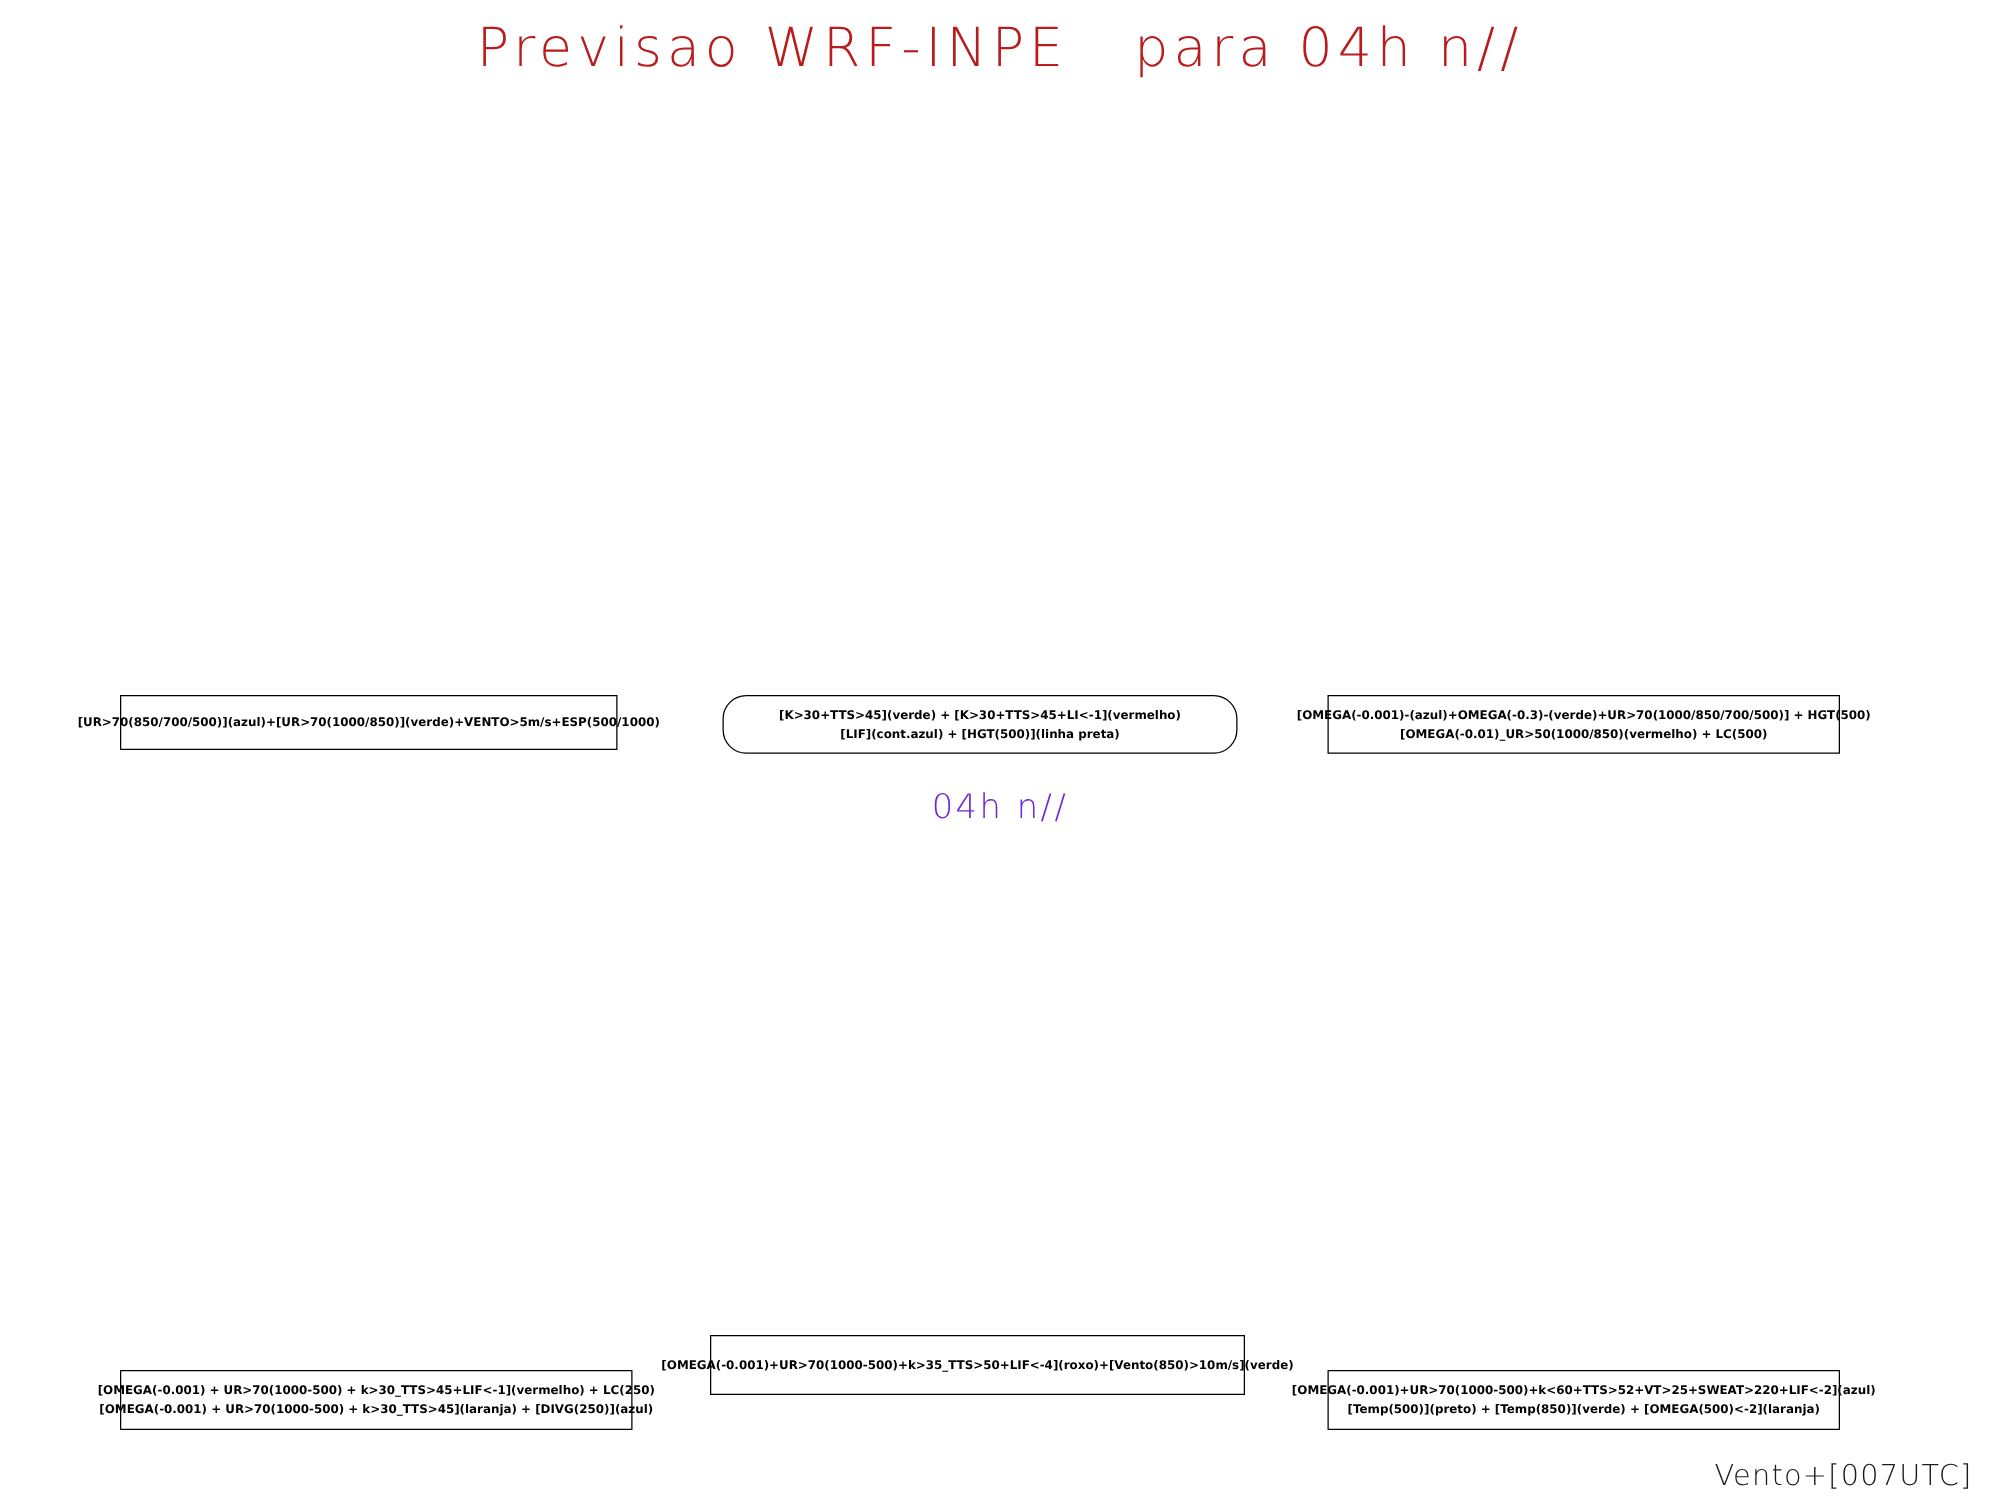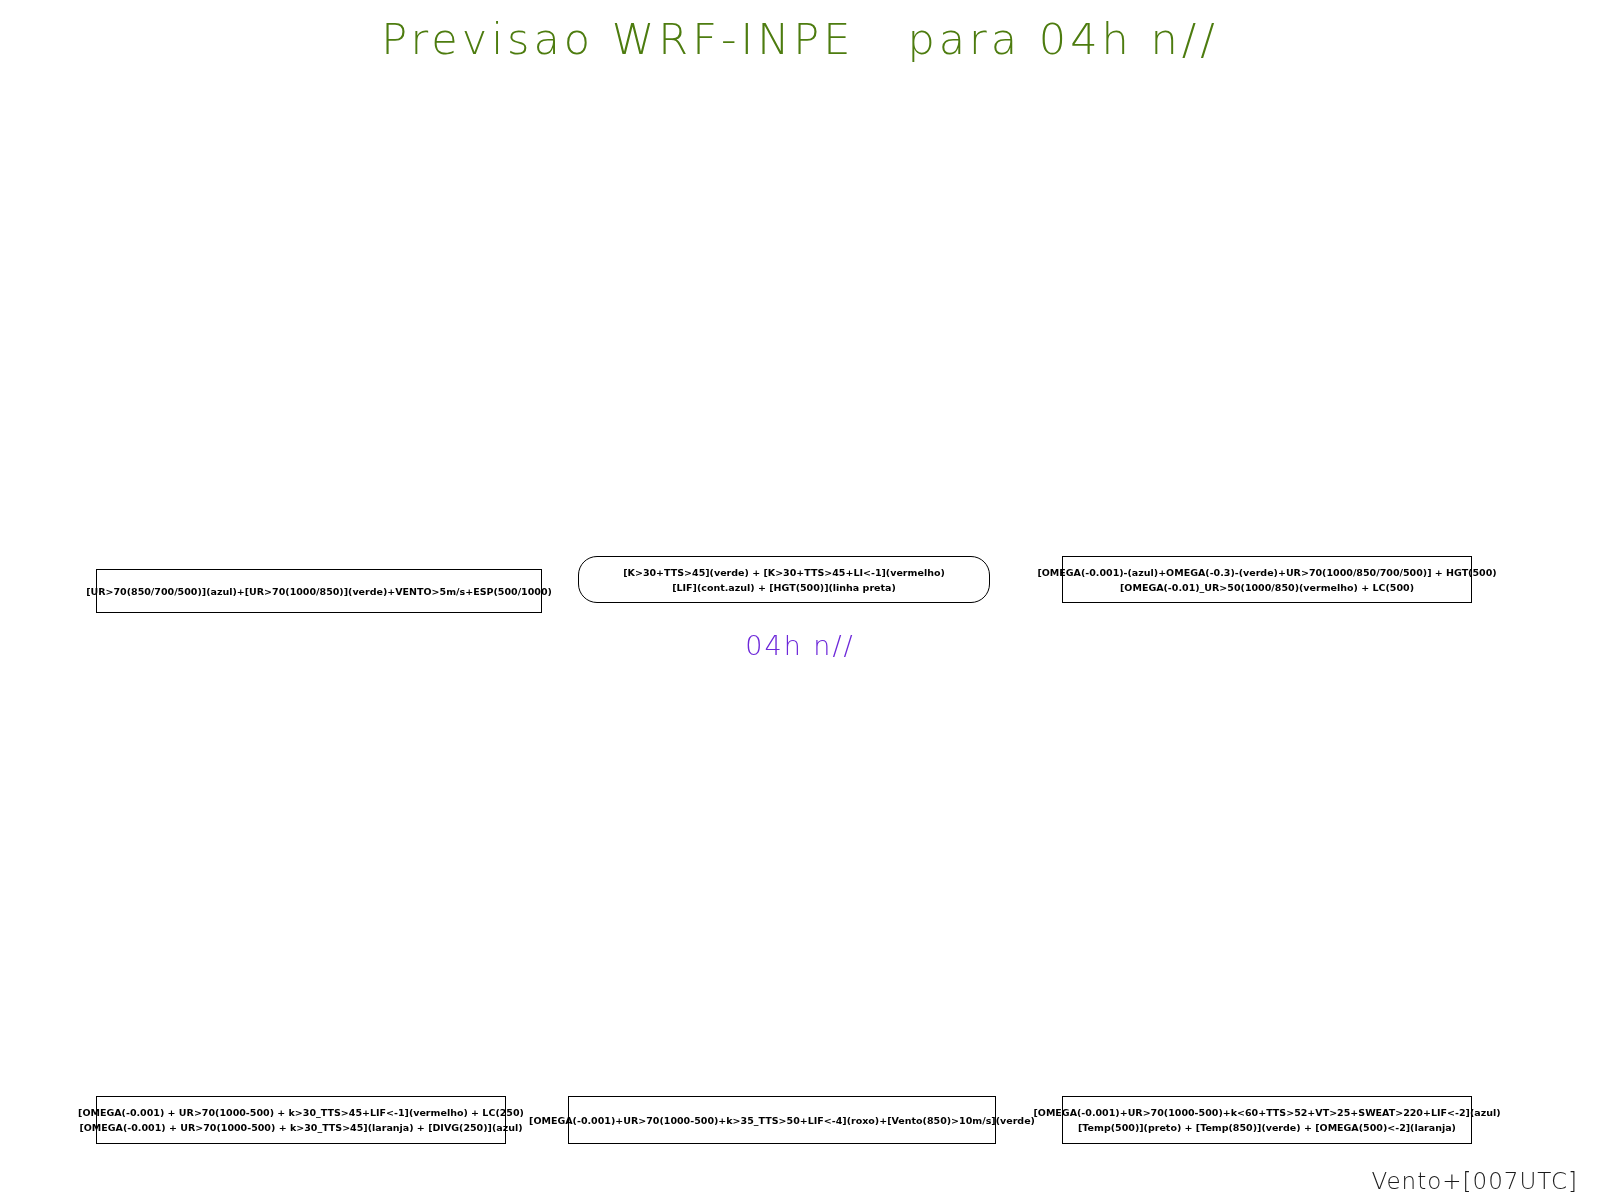--- a/index.html
+++ b/index.html
@@ -19,21 +19,21 @@
   .page-title {
     position: absolute;
     left: 0;
     top: 14px;
     width: 1600px;
     text-align: center;
     font-family: "DejaVu Sans", sans-serif;
     font-size: 43px;
     font-weight: 300;
     letter-spacing: 4px;
-    color: #4d7c0f;
+    color: #b91c1c;
     white-space: pre;
   }
 
   .mid-label {
     position: absolute;
     left: 0;
     top: 630px;
     width: 1600px;
     text-align: center;
     font-size: 27px;
@@ -70,27 +70,27 @@
     font-size: 9.5px;
     font-weight: bold;
     line-height: 15px;
     letter-spacing: 0px;
     white-space: nowrap;
     text-align: center;
     color: #000000;
   }
 
   
-  #legend-top-left   { left: 96px;  top: 556px;  width: 446px; height: 44px; margin-top: 13px; }
+  #legend-top-left   { left: 96px;  top: 556px;  width: 398px; height: 44px; }
   #legend-top-center { left: 578px; top: 556px;  width: 412px; height: 47px; border-radius: 19px; }
   #legend-top-right  { left: 1062px;top: 556px;  width: 410px; height: 47px; }
 
   
   #legend-bot-left   { left: 96px;  top: 1096px; width: 410px; height: 48px; }
-  #legend-bot-center { left: 568px; top: 1096px; width: 428px; height: 48px; }
+  #legend-bot-center { left: 568px; top: 1068px; width: 428px; height: 48px; }
   #legend-bot-right  { left: 1062px;top: 1096px; width: 410px; height: 48px; justify-content: center; }
 </style>
 </head>
 <body>
 
 <div class="page-title">Previsao WRF-INPE   para 04h n//</div>
 
 <div class="legend-box" id="legend-top-left">
   <div class="legend-line">[UR&gt;70(850/700/500)](azul)+[UR&gt;70(1000/850)](verde)+VENTO&gt;5m/s+ESP(500/1000)</div>
 </div>

